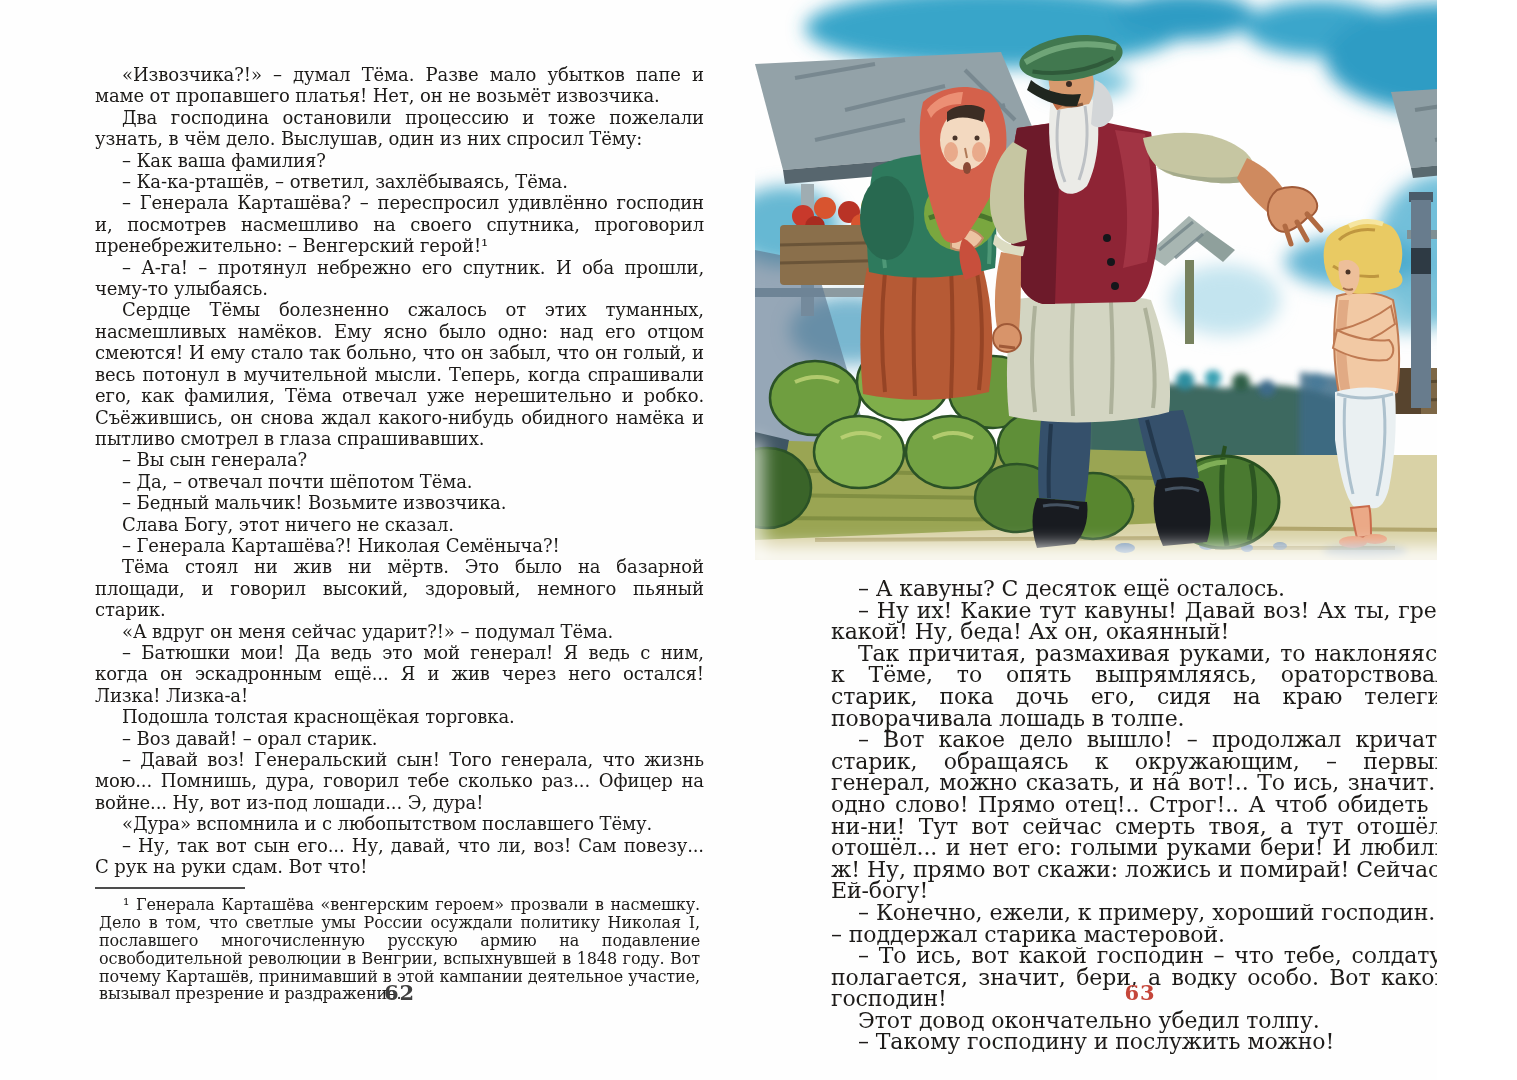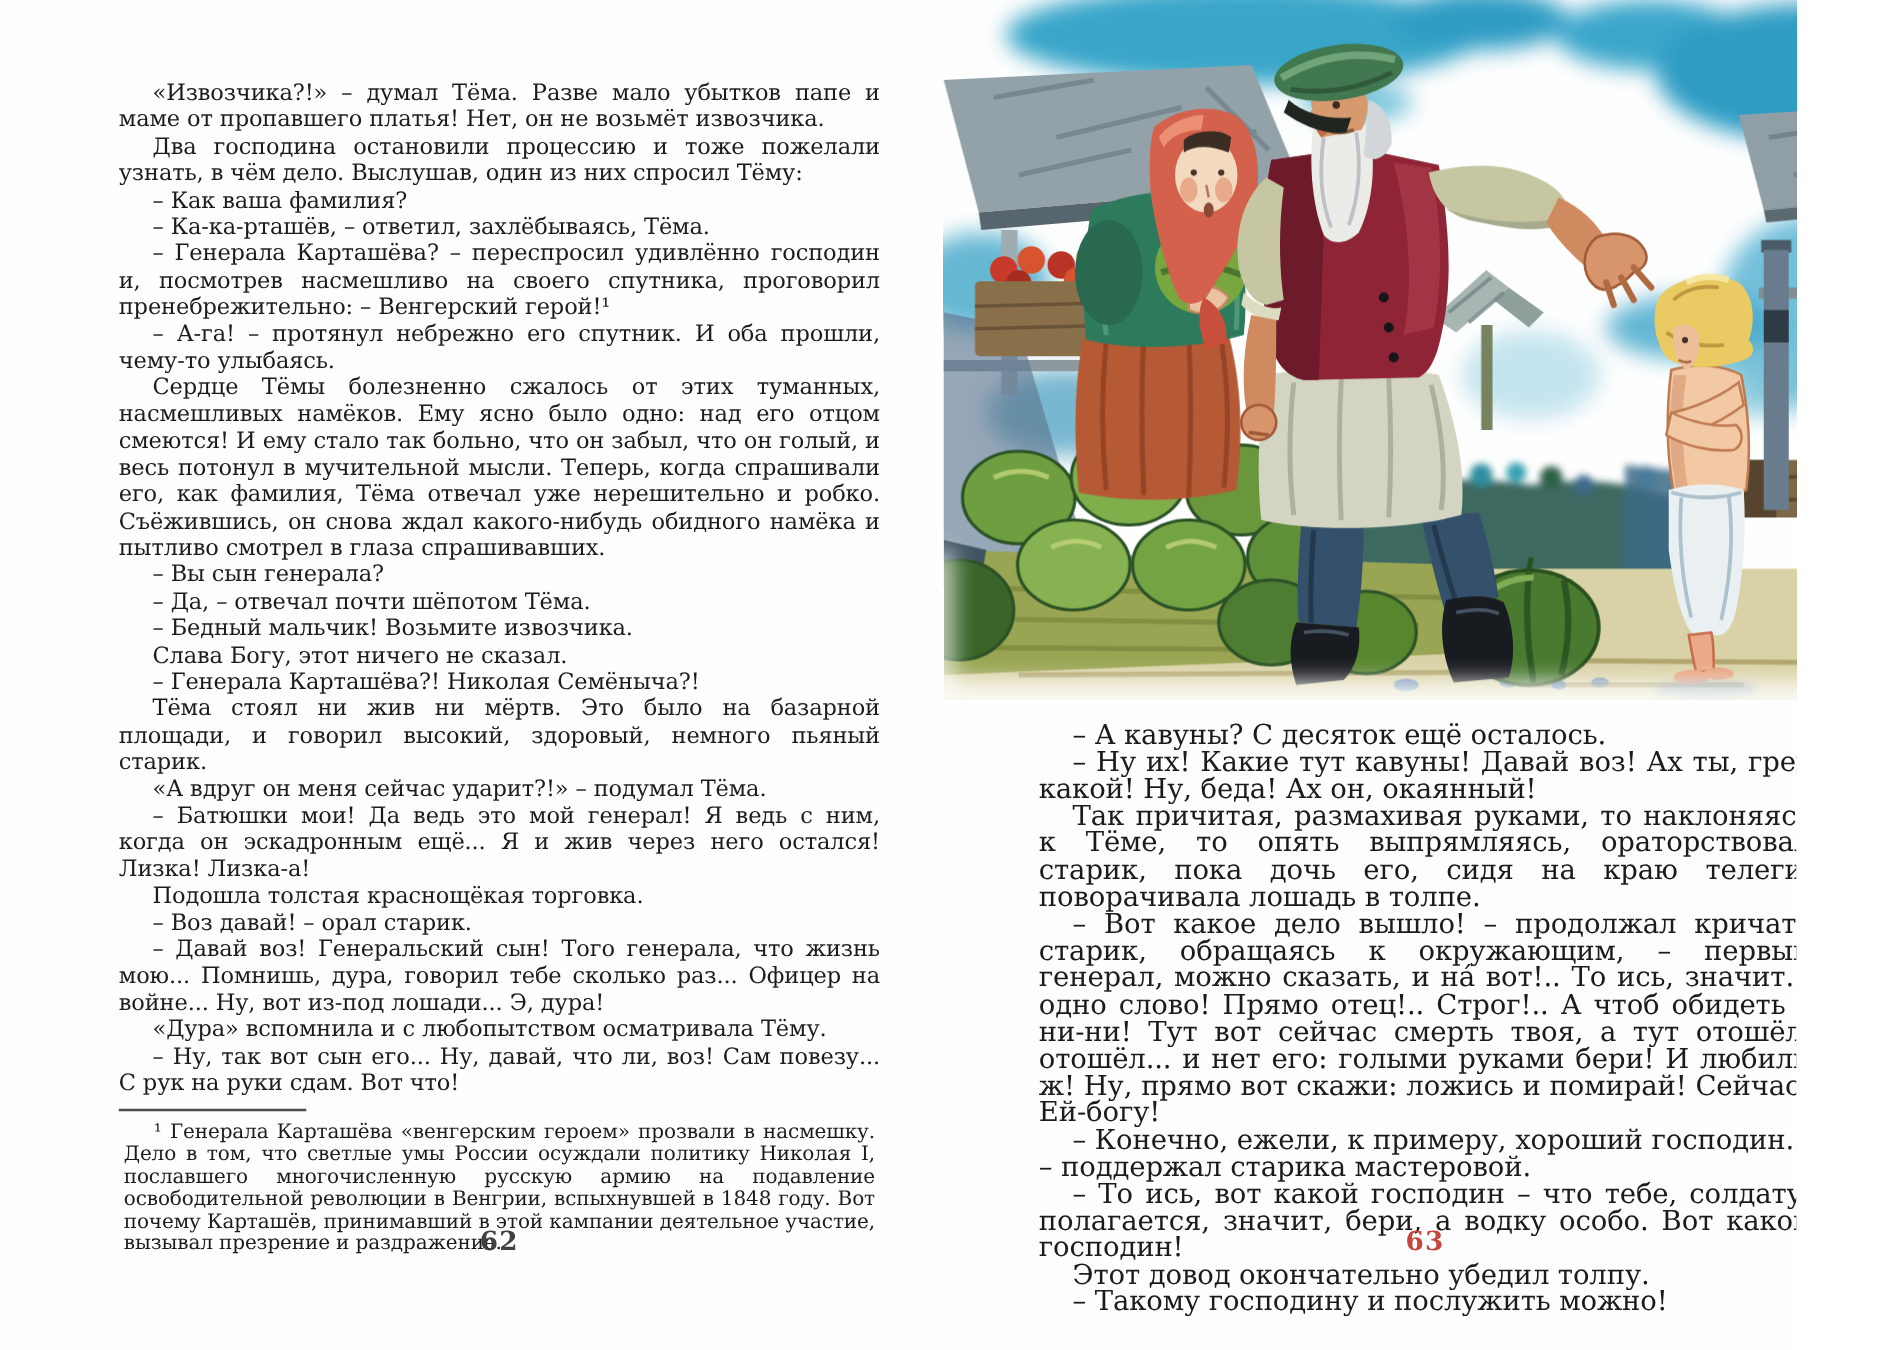--- a/index.html
+++ b/index.html
@@ -43,21 +43,21 @@
         <p>– Да, – отвечал почти шёпотом Тёма.</p>
         <p>– Бедный мальчик! Возьмите извозчика.</p>
         <p>Слава Богу, этот ничего не сказал.</p>
         <p>– Генерала Карташёва?! Николая Семёныча?!</p>
         <p>Тёма стоял ни жив ни мёртв. Это было на базарной площади, и говорил высокий, здоровый, немного пьяный старик.</p>
         <p>«А вдруг он меня сейчас ударит?!» – подумал Тёма.</p>
         <p>– Батюшки мои! Да ведь это мой генерал! Я ведь с ним, когда он эскадронным ещё... Я и жив через него остался! Лизка! Лизка-а!</p>
         <p>Подошла толстая краснощёкая торговка.</p>
         <p>– Воз давай! – орал старик.</p>
         <p>– Давай воз! Генеральский сын! Того генерала, что жизнь мою... Помнишь, дура, говорил тебе сколько раз... Офицер на войне... Ну, вот из-под лошади... Э, дура!</p>
-        <p>«Дура» вспомнила и с любопытством осматривала Тёму.</p>
+        <p>«Дура» вспомнила и с любопытством пославшего Тёму.</p>
         <p>– Ну, так вот сын его... Ну, давай, что ли, воз! Сам повезу... С рук на руки сдам. Вот что!</p>
       </div>
     <div class="footnote">
       <div class="footnote-rule"></div>
       <p>¹ Генерала Карташёва «венгерским героем» прозвали в насмешку. Дело в том, что светлые умы России осуждали политику Николая I, пославшего многочисленную русскую армию на подавление освободительной революции в Венгрии, вспыхнувшей в 1848 году. Вот почему Карташёв, принимавший в этой кампании деятельное участие, вызывал презрение и раздражение.</p>
     </div>
   </div>
   <div class="pagenum pagenum-left" style="color: #404040;">62</div>
 
   <div class="illustration" role="img" aria-label="Акварельная иллюстрация базарной площади: высокий седобородый старик в зелёном картузе, бордовом жилете и серой рубахе широко отводит руку; рядом торговка в красном платке с кавуном в руках; справа стоит босой голый мальчик в светлых штанах; вокруг горы кавунов, торговые навесы, ящик с яблоками и толпа вдали">

